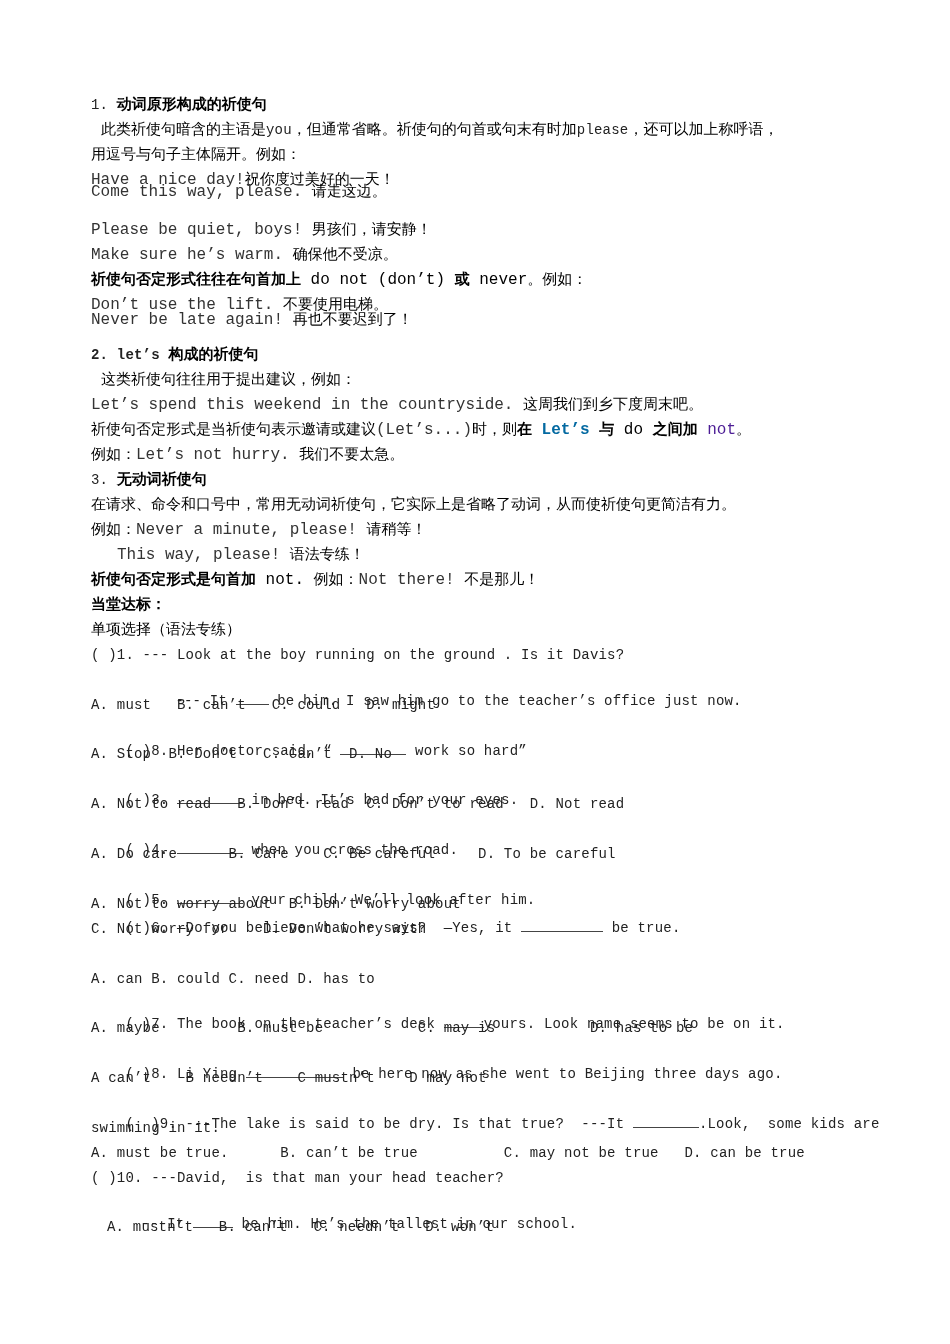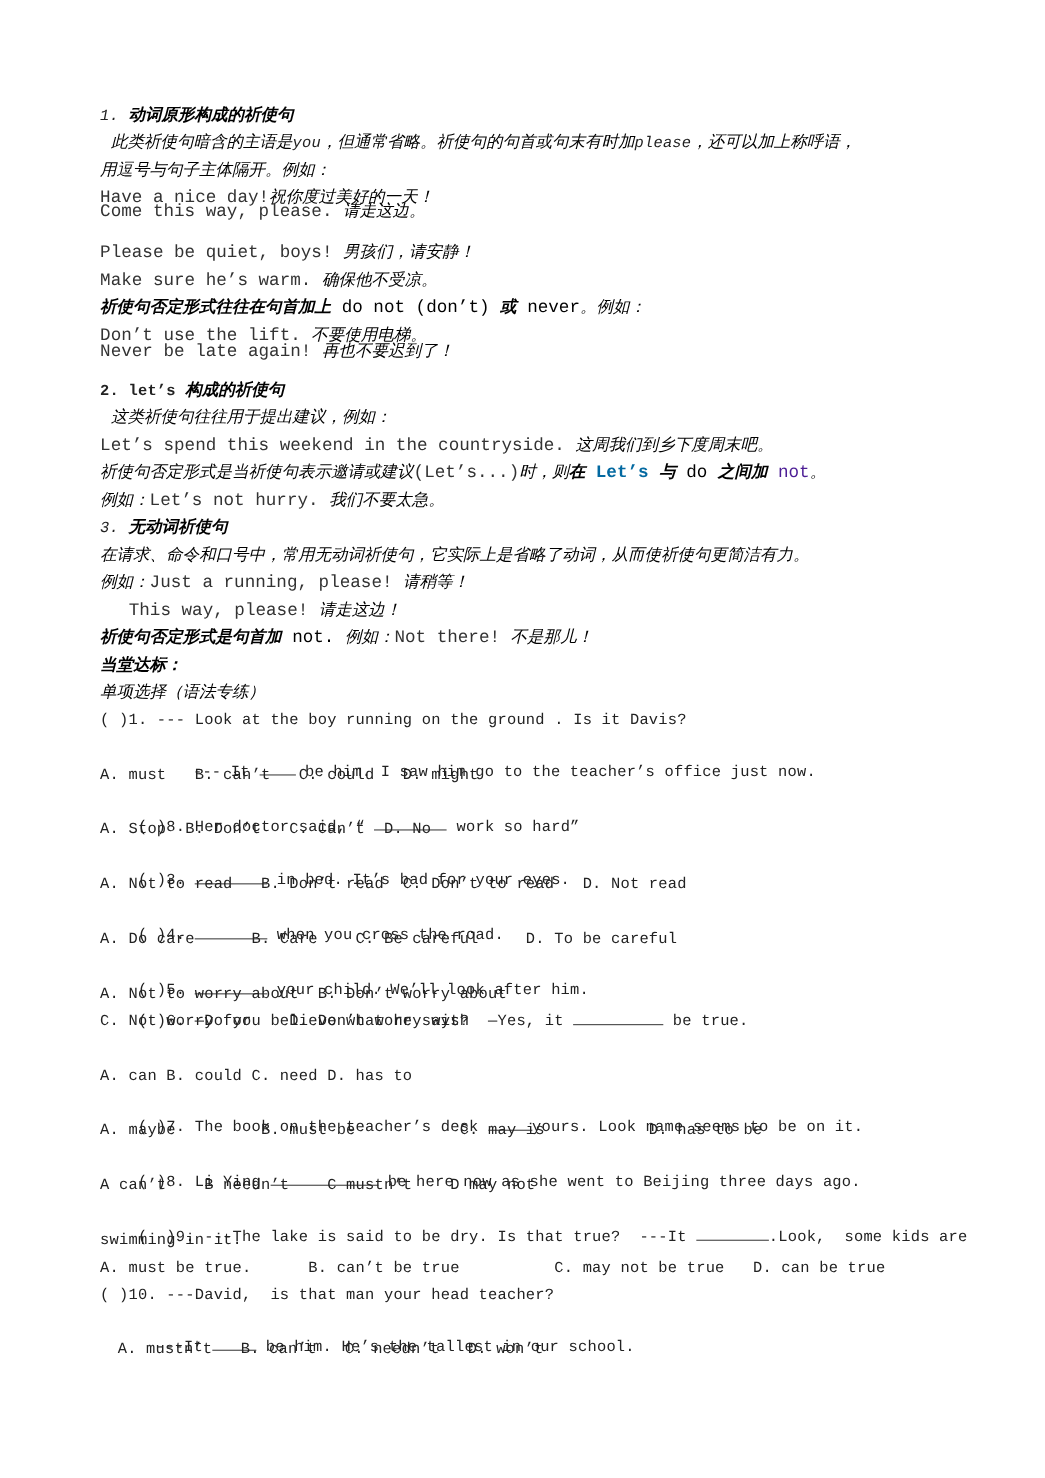--- a/index.html
+++ b/index.html
@@ -1,19 +1,19 @@
 <!DOCTYPE html>
 <html><head>
 <meta charset="utf-8">
 <style>
   html, body { margin: 0; padding: 0; background: #ffffff; }
   body { width: 950px; height: 1344px; position: relative; overflow: hidden; color: #000; }
   .page { position: absolute; left: 91px; top: 92px; width: 780px; }
   .line { position: absolute; left: 0; white-space: nowrap; font-size: 15px; line-height: 20px; height: 20px; }
-  .cn { font-family: "DejaVu Sans", sans-serif; font-size: 15px; font-style: italic; }
+  .cn { font-family: "DejaVu Sans", sans-serif; font-size: 15px; }
   .en { font-family: Liberation Mono, monospace; font-size: 16px; color: #333; }
   .mono { font-family: "Liberation Mono", monospace; font-size: 14px; color: #222; letter-spacing: 0.2px; }
   .b { font-weight: bold; }
   .indent1 { padding-left: 10px; }
   .indent2 { padding-left: 26px; }
   .indent3 { padding-left: 50px; }
   .indent4 { padding-left: 16px; }
   .blank { display: inline-block; border-bottom: 1px solid #444; height: 14px; vertical-align: baseline; }
 </style>
 </head>
@@ -48,24 +48,24 @@
   </div>
   <div class="line" style="top:352px">
     <span class="cn">例如：</span><span class="en">Let’s not hurry. </span><span class="cn">我们不要太急。</span>
   </div>
 
   <div class="line cn b" style="top:377px">
     <span class="mono" style="font-weight:normal">3. </span><span>无动词祈使句</span>
   </div>
   <div class="line cn" style="top:402px">在请求、命令和口号中，常用无动词祈使句，它实际上是省略了动词，从而使祈使句更简洁有力。</div>
   <div class="line" style="top:427px">
-    <span class="cn">例如：</span><span class="en">Just a running, please! </span><span class="cn">请稍等！</span>
+    <span class="cn">例如：</span><span class="en">Never a minute, please! </span><span class="cn">请稍等！</span>
   </div>
   <div class="line indent2" style="top:452px">
-    <span class="en">This way, please! </span><span class="cn">请走这边！</span>
+    <span class="en">This way, please! </span><span class="cn">语法专练！</span>
   </div>
   <div class="line" style="top:477px">
     <span class="cn b">祈使句否定形式是句首加</span><span class="en" style="color:#000"> not.</span><span class="cn" style="white-space:pre">  例如：</span><span class="en">Not there! </span><span class="cn">不是那儿！</span>
   </div>
 
   <div class="line cn b" style="top:502px">当堂达标：</div>
   <div class="line cn" style="top:527px">单项选择（语法专练）</div>
 
   <div class="line mono" style="top:553px;white-space:pre">( )1. --- Look at the boy running on the ground . Is it Davis?</div>
   <div class="line mono indent3" style="top:578px;white-space:pre">

